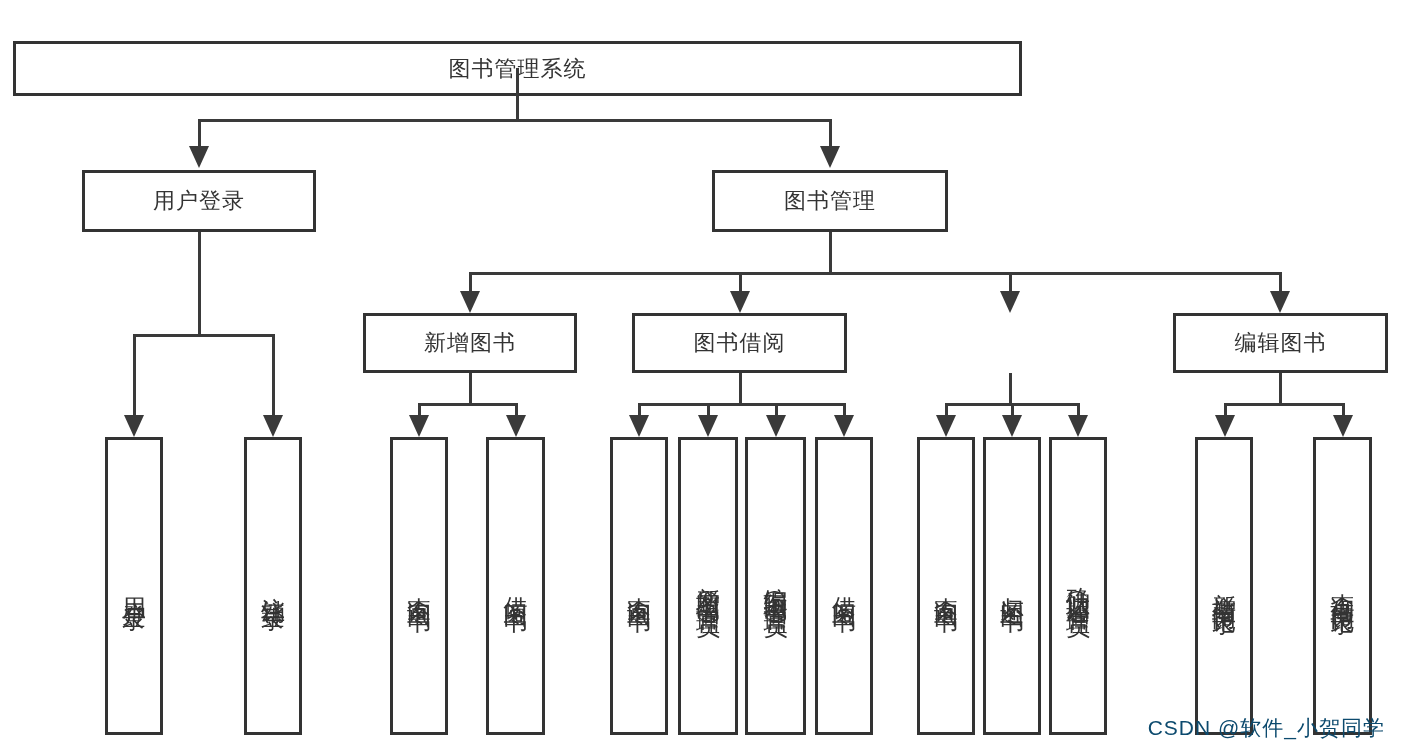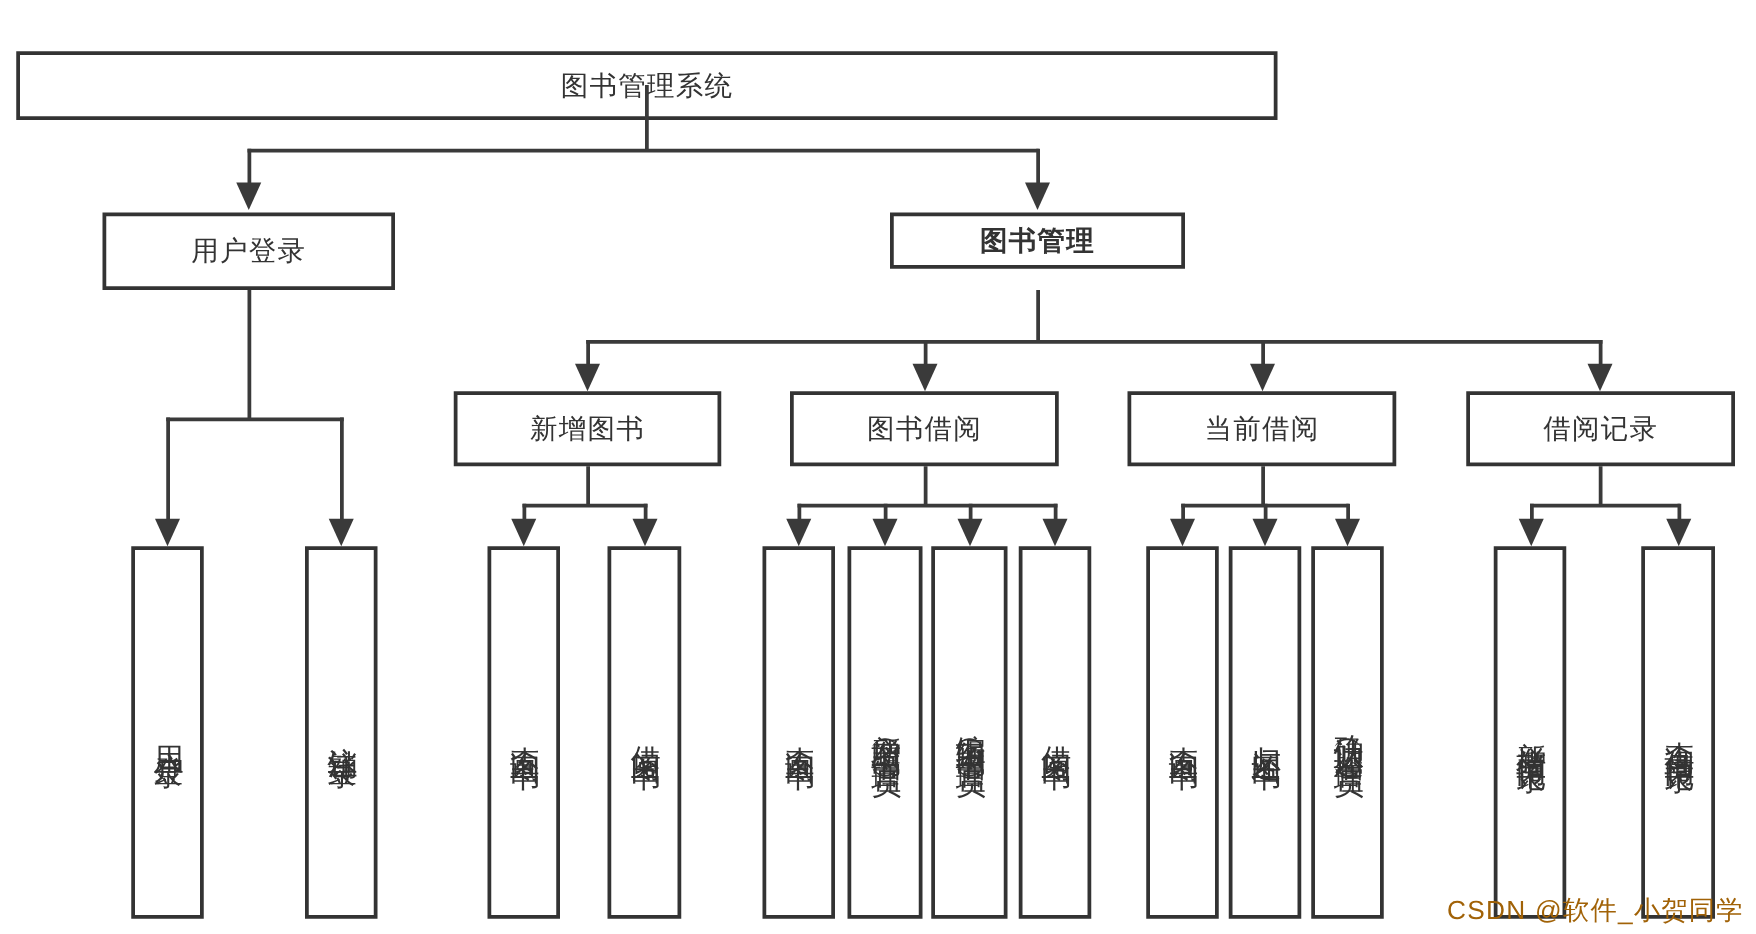--- a/index.html
+++ b/index.html
@@ -21,22 +21,22 @@
     font-size:24px;letter-spacing:4px;line-height:1;color:#333333;
   }
   .vline{position:absolute;width:3px;background:#3a3a3a;}
   .hline{position:absolute;height:3px;background:#3a3a3a;}
   .arrowhead{
     position:absolute;width:0;height:0;
     border-left:10px solid transparent;border-right:10px solid transparent;
     border-top:22px solid #3a3a3a;
   }
   .watermark{
-    position:absolute;right:10px;bottom:5px;z-index:5;
-    font-size:21px;color:#a16207;letter-spacing:1px;white-space:nowrap;
+    position:absolute;right:20px;bottom:5px;z-index:5;
+    font-size:21px;color:#0c4a6e;letter-spacing:1px;white-space:nowrap;
   }
 </style>
 </head>
 <body>
 
 <div id="stage">
 
   <div class="node" style="left:13px;top:13px;width:1009px;height:55px;margin-top:28px;">
     <span>图书管理系统</span>
   </div>
@@ -44,21 +44,21 @@
   <div class="vline" style="left:516px;top:68px;height:53px;"></div>
   <div class="hline" style="left:198px;top:119px;width:633px;"></div>
   <div class="vline" style="left:198px;top:119px;height:29px;"></div>
   <div class="arrowhead" style="left:189px;top:146px;"></div>
   <div class="vline" style="left:829px;top:119px;height:29px;"></div>
   <div class="arrowhead" style="left:820px;top:146px;"></div>
 
   <div class="node" style="left:82px;top:170px;width:234px;height:62px;">
     <span>用户登录</span>
   </div>
-  <div class="node" style="left:712px;top:170px;width:236px;height:45px;font-weight:bold;">
+  <div class="node" style="left:712px;top:170px;width:236px;height:62px;">
     <span>图书管理</span>
   </div>
 
   <div class="vline" style="left:198px;top:232px;height:104px;"></div>
   <div class="hline" style="left:133px;top:334px;width:142px;"></div>
   <div class="vline" style="left:133px;top:334px;height:83px;"></div>
   <div class="arrowhead" style="left:124px;top:415px;"></div>
   <div class="vline" style="left:272px;top:334px;height:83px;"></div>
   <div class="arrowhead" style="left:263px;top:415px;"></div>
 
@@ -72,25 +72,22 @@
   <div class="arrowhead" style="left:1000px;top:291px;"></div>
   <div class="vline" style="left:1279px;top:272px;height:21px;"></div>
   <div class="arrowhead" style="left:1270px;top:291px;"></div>
 
   <div class="node" style="left:363px;top:313px;width:214px;height:60px;">
     <span>新增图书</span>
   </div>
   <div class="node" style="left:632px;top:313px;width:215px;height:60px;text-align:right;">
     <span>图书借阅</span>
   </div>
-  <div class="node" style="left:902px;top:313px;width:215px;height:60px;">
-    <span>当前借阅</span>
-  </div>
   <div class="node" style="left:1173px;top:313px;width:215px;height:60px;">
-    <span>借阅记录</span>
+    <span>编辑图书</span>
   </div>
 
   <div class="vline" style="left:469px;top:373px;height:32px;"></div>
   <div class="hline" style="left:418px;top:403px;width:100px;"></div>
   <div class="vline" style="left:418px;top:403px;height:14px;"></div>
   <div class="arrowhead" style="left:409px;top:415px;"></div>
   <div class="vline" style="left:515px;top:403px;height:14px;"></div>
   <div class="arrowhead" style="left:506px;top:415px;"></div>
 
   <div class="vline" style="left:739px;top:373px;height:32px;"></div>

